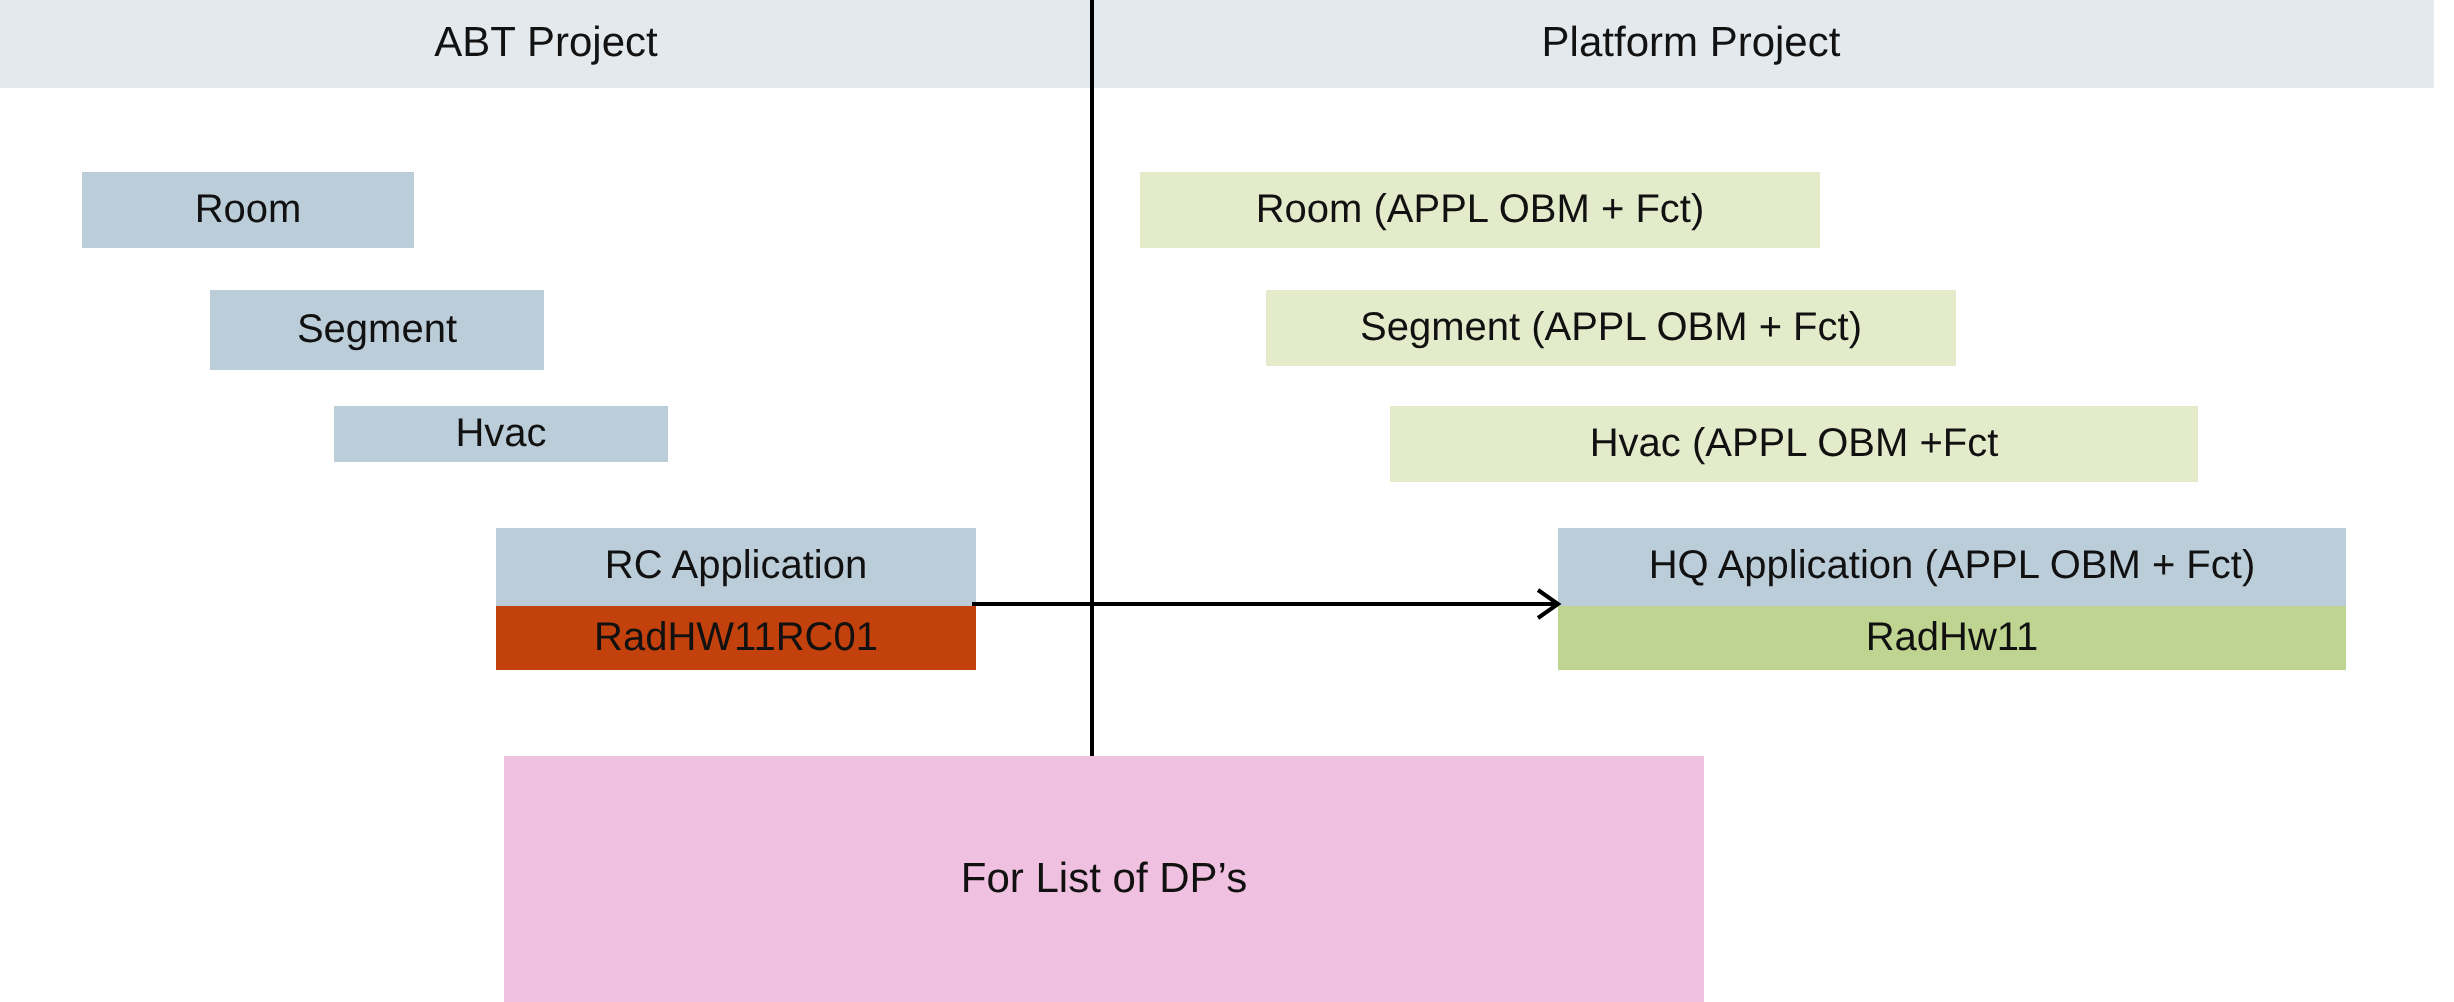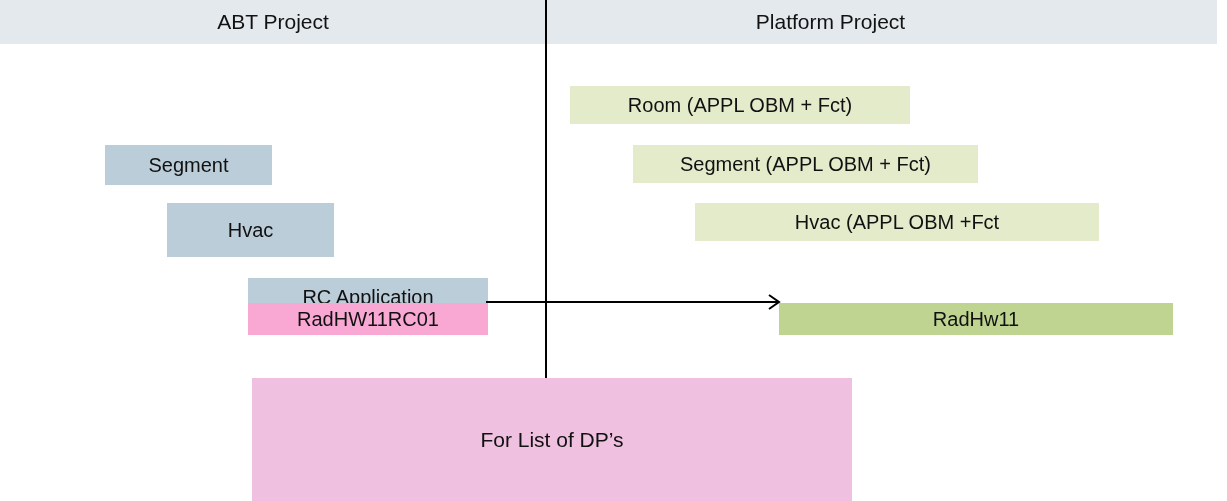--- a/index.html
+++ b/index.html
@@ -35,21 +35,21 @@
     position: absolute;
     top: 0;
     height: 44px;
     line-height: 44px;
     text-align: center;
     font-size: 21px;
     color: #121212;
     white-space: nowrap;
   }
   #header-title-left  { left: 0px;   width: 546px; }
-  #header-title-right { left: 521px; width: 619px; }
+  #header-title-right { left: 536px; width: 619px; }
 
   
   .divider {
     position: absolute;
     left: 545px;
     top: 0;
     width: 2px;
     height: 378px;
     background: #000000;
   }
@@ -61,30 +61,30 @@
     display: flex;
     align-items: center;
     justify-content: center;
     text-align: center;
     color: #111111;
     white-space: nowrap;
     font-size: 20px;
     letter-spacing: 0px;
   }
   .blue   { background: #BCCDDA; }
-  .peach  { background: #f9a8d4; }
+  .peach  { background: #c2410c; }
   .lgreen { background: #E3EBCB; }
   .ogreen { background: #BFD490; }
   .pink   { background: #EFC0DF; }
 
   
   #box-room-abt       { left: 41px;  top: 86px;  width: 166px; height: 38px; }
   #box-segment-abt    { left: 105px; top: 145px; width: 167px; height: 40px; }
-  #box-hvac-abt       { left: 167px; top: 203px; width: 167px; height: 54px; }
-  #box-rc-application { left: 248px; top: 278px; width: 240px; height: 39px; }
+  #box-hvac-abt       { left: 167px; top: 203px; width: 167px; height: 28px; }
+  #box-rc-application { left: 248px; top: 264px; width: 240px; height: 39px; }
   #box-radhw11rc01    { left: 248px; top: 303px; width: 240px; height: 32px; }
 
   
   #box-room-platform    { left: 570px; top: 86px;  width: 340px; height: 38px; }
   #box-segment-platform { left: 633px; top: 145px; width: 345px; height: 38px; }
   #box-hvac-platform    { left: 695px; top: 203px; width: 404px; height: 38px; }
   #box-hq-application   { left: 779px; top: 264px; width: 394px; height: 39px; }
   #box-radhw11          { left: 779px; top: 303px; width: 394px; height: 32px; }
 
   
@@ -115,35 +115,37 @@
 <body>
 
 <div id="canvas">
 
   <div class="header-band"></div>
   <div class="header-title" id="header-title-left">ABT Project</div>
   <div class="header-title" id="header-title-right">Platform Project</div>
 
   <div class="divider"></div>
 
+  <div class="node blue" id="box-room-abt">Room</div>
 
   <div class="node blue" id="box-segment-abt">Segment</div>
 
   <div class="node blue" id="box-hvac-abt">Hvac</div>
 
   <div class="node blue" id="box-rc-application">RC Application</div>
 
   <div class="node peach" id="box-radhw11rc01">RadHW11RC01</div>
 
   <div class="node lgreen" id="box-segment-platform">Segment (APPL OBM + Fct)</div>
 
   <div class="node lgreen" id="box-room-platform">Room (APPL OBM + Fct)</div>
 
   <div class="node lgreen" id="box-hvac-platform">Hvac (APPL OBM +Fct</div>
 
+  <div class="node blue" id="box-hq-application">HQ Application  (APPL OBM + Fct)</div>
 
   <div class="node ogreen" id="box-radhw11">RadHw11</div>
 
   <div class="arrow-wrap">
     <svg width="296" height="28" viewBox="0 0 296 28">
       <line x1="0" y1="14" x2="292" y2="14" stroke="#000000" stroke-width="2"></line>
       <polyline points="283,7 293,14 283,21" fill="none" stroke="#000000" stroke-width="2"></polyline>
     </svg>
   </div>
 

